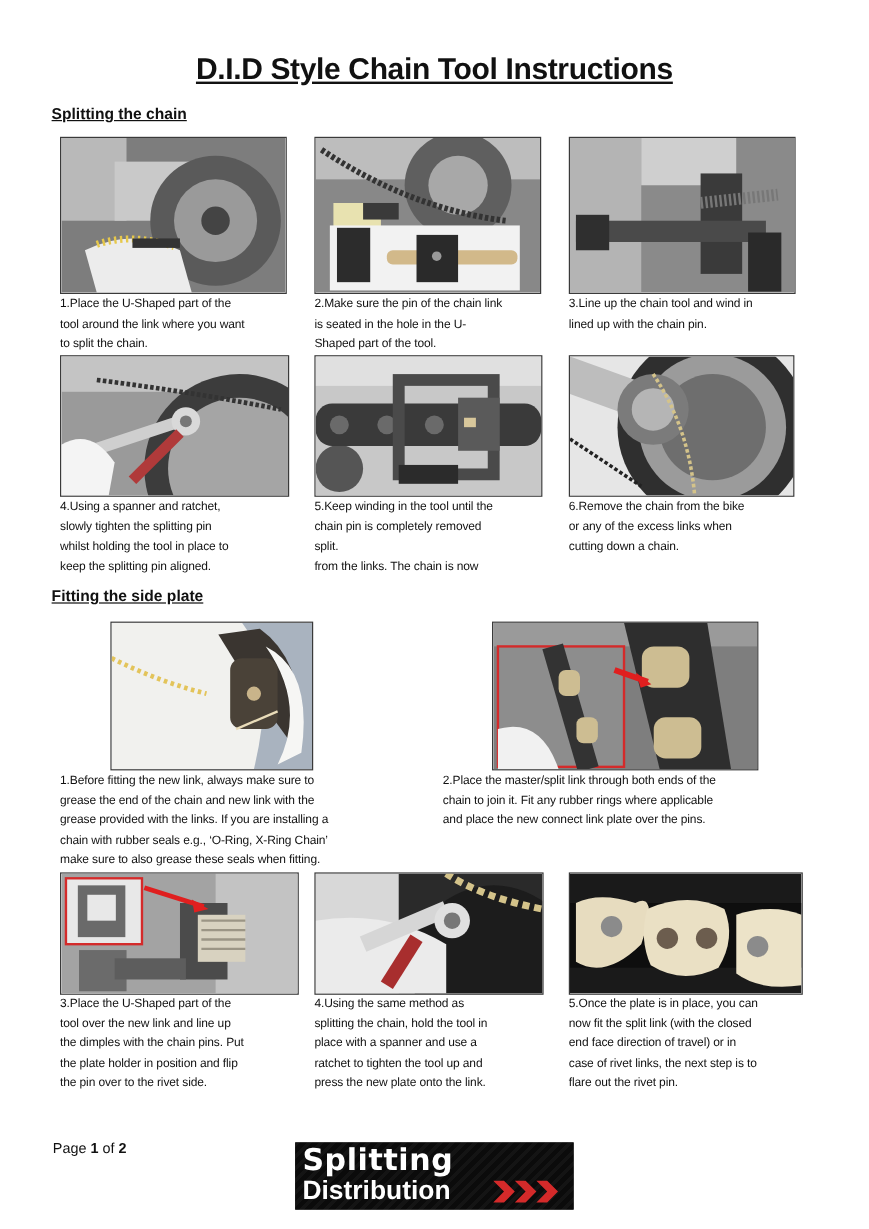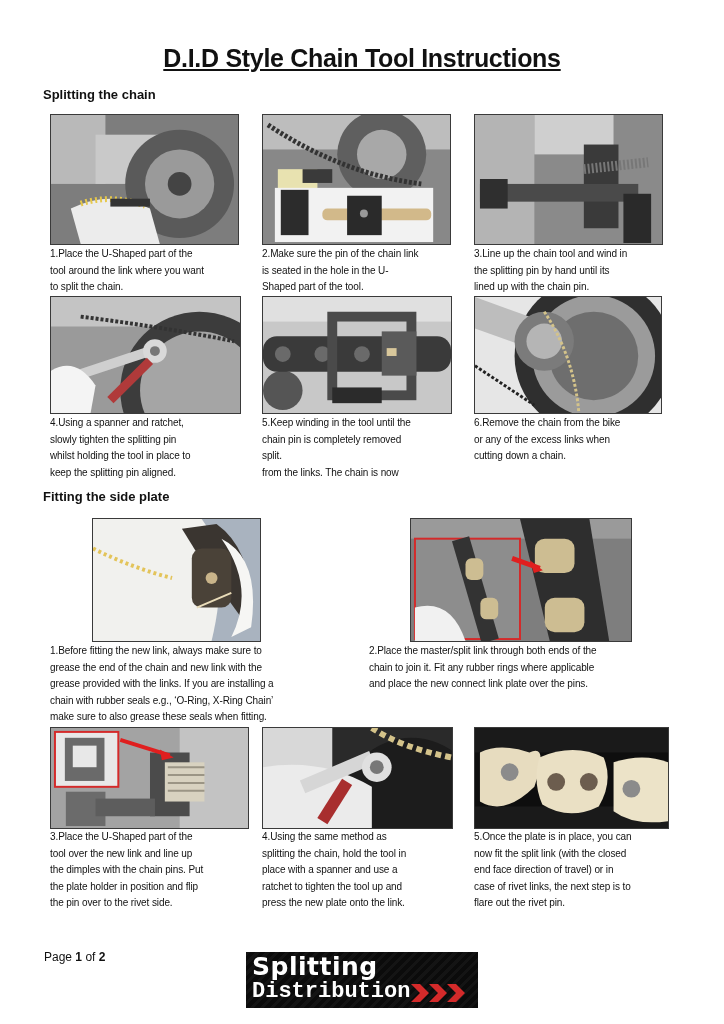--- a/index.html
+++ b/index.html
@@ -1,31 +1,31 @@
 <!DOCTYPE html>
 <html><head>
 <meta charset="utf-8">
 <style>
   html, body { margin: 0; padding: 0; background: #ffffff; }
   body { width: 724px; height: 1024px; position: relative; overflow: hidden;
          font-family: "Liberation Sans", sans-serif; color: #111; }
   .abs { position: absolute; }
   .title { left: 0; width: 724px; top: 44px; text-align: center; font-size: 25px;
            font-weight: bold; text-decoration: underline; letter-spacing: -0.3px; }
-  .section { font-size: 13px; font-weight: bold; }
+  .section { font-size: 13px; font-weight: bold; text-decoration: underline; }
   .cap { font-size: 10px; line-height: 16.5px; letter-spacing: -0.1px; color: #111; }
   .photo { border: 1px solid #3a3a3a; overflow: hidden; box-sizing: border-box; }
   .photo svg { display: block; width: 100%; height: 100%; }
   .footer-page { font-size: 12px; }
   .logo { background: #0b0b0b; box-sizing: border-box; overflow: hidden;
           background-image: repeating-linear-gradient(135deg, #141414 0 3px, #0b0b0b 3px 7px); }
   .logo .l1 { position: absolute; left: 6px; top: 1px; font-size: 25px; font-weight: bold;
               color: #fff; letter-spacing: 0.5px; line-height: 28px; font-family: "DejaVu Sans", sans-serif; }
   .logo .l2 { position: absolute; left: 6px; top: 27px; font-size: 22px; font-weight: bold;
-              color: #fff; line-height: 26px; font-family: Liberation Mono, monospace; }
+              color: #fff; line-height: 26px; font-family: Liberation Sans, sans-serif; }
   .logo .chev { position: absolute; left: 165px; top: 30px; }
 </style>
 </head>
 <body>
 
 <div class="abs title">D.I.D Style Chain Tool Instructions</div>
 
 <div class="abs section" style="left:43px; top:87px;">Splitting the chain</div>
 
 <div class="abs photo" style="left:50px; top:114px; width:189px; height:131px;">
@@ -75,21 +75,20 @@
   <div>tool around the link where you want</div>
   <div>to split the chain.</div>
 </div>
 <div class="abs cap" style="left:262px; top:246px; width:210px;">
   <div>2.Make sure the pin of the chain link</div>
   <div>is seated in the hole in the U-</div>
   <div>Shaped part of the tool.</div>
 </div>
 <div class="abs cap" style="left:474px; top:246px; width:210px;">
   <div>3.Line up the chain tool and wind in</div>
-  <div>the splitting pin by hand until its</div>
   <div>lined up with the chain pin.</div>
 </div>
 
 <div class="abs photo" style="left:50px; top:296px; width:191px; height:118px;">
   <svg viewBox="0 0 191 118" preserveAspectRatio="none">
     <rect width="191" height="118" fill="#9a9a9a"></rect>
     <rect x="0" y="0" width="191" height="30" fill="#c4c4c4"></rect>
     <circle cx="150" cy="95" r="80" fill="#3c3c3c"></circle>
     <circle cx="150" cy="95" r="60" fill="#a5a5a5"></circle>
     <path d="M30 20 Q110 30 185 45" stroke="#333" stroke-width="4" fill="none" stroke-dasharray="3 2"></path>

